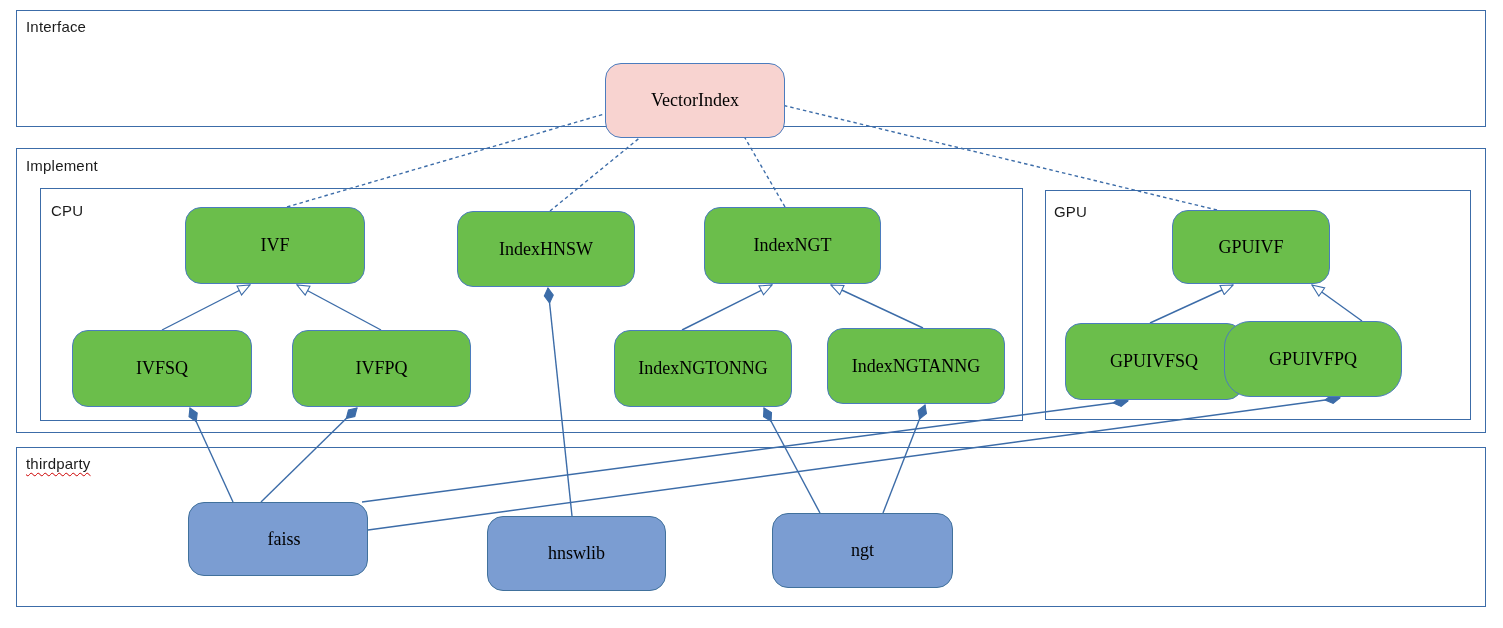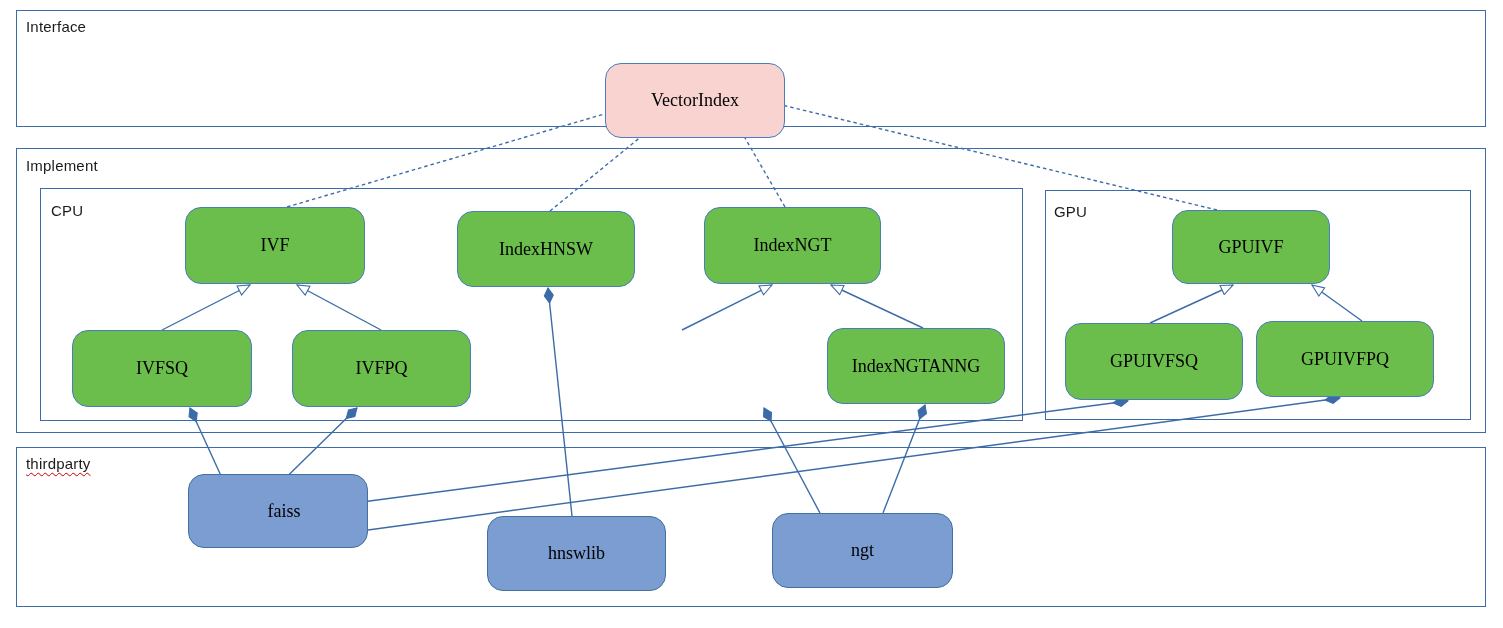--- a/index.html
+++ b/index.html
@@ -108,33 +108,36 @@
     </div>
     <div class="node impl" style="left: 72px; top: 330px; width: 180px; height: 77px;">
       <span>IVFSQ</span>
     </div>
     <div class="node impl" style="left: 704px; top: 207px; width: 177px; height: 77px;">
       <span>IndexNGT</span>
     </div>
     <div class="node impl" style="left: 292px; top: 330px; width: 179px; height: 77px;">
       <span>IVFPQ</span>
     </div>
+    <div class="node impl" style="left: 614px; top: 330px; width: 178px; height: 77px;">
+      <span>IndexNGTONNG</span>
+    </div>
     <div class="node impl" style="left: 827px; top: 328px; width: 178px; height: 76px; align-items: center;">
       <span>IndexNGTANNG</span>
     </div>
     <div class="node impl" style="left: 1172px; top: 210px; width: 158px; height: 74px;">
       <span>GPUIVF</span>
     </div>
     <div class="node impl" style="left: 1065px; top: 323px; width: 178px; height: 77px;">
       <span>GPUIVFSQ</span>
     </div>
-    <div class="node impl" style="left: 1256px; top: 321px; width: 178px; height: 76px;">
+    <div class="node impl" style="left: 1224px; top: 321px; width: 178px; height: 76px; border-radius: 26px;">
       <span>GPUIVFPQ</span>
     </div>
-    <div class="node thirdparty" style="left: 188px; top: 474px; width: 180px; height: 74px; padding-left: 12px;">
+    <div class="node thirdparty" style="left: 188px; top: 502px; width: 180px; height: 74px; padding-left: 12px;">
       <span>faiss</span>
     </div>
     <div class="node thirdparty" style="left: 487px; top: 516px; width: 179px; height: 75px;">
       <span>hnswlib</span>
     </div>
     <div class="node thirdparty" style="left: 772px; top: 513px; width: 181px; height: 75px; justify-content: center;">
       <span>ngt</span>
     </div>
   </div>
 

